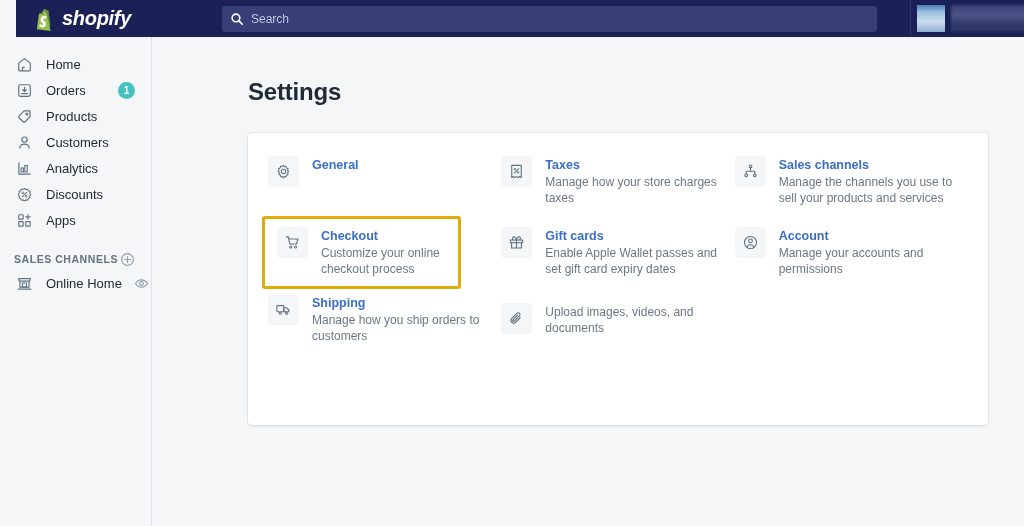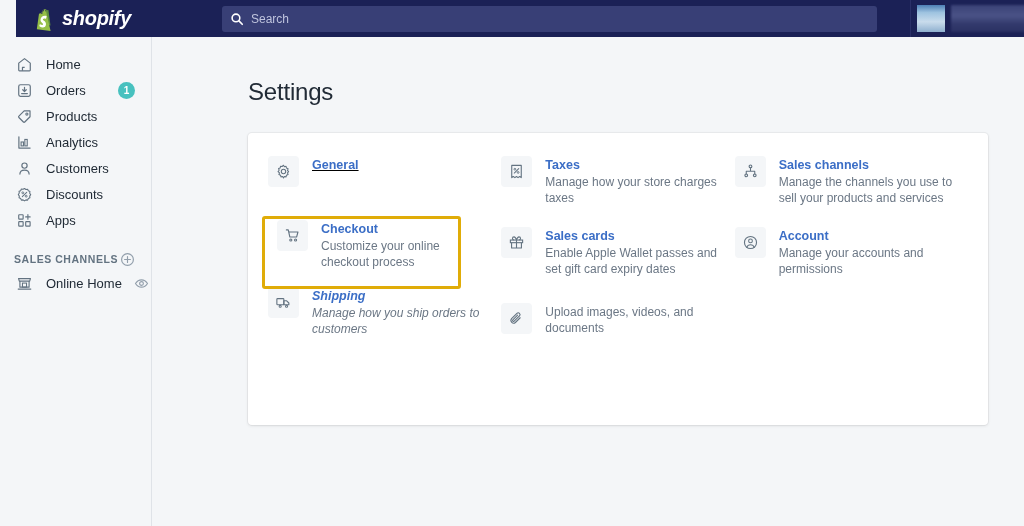--- a/index.html
+++ b/index.html
@@ -156,21 +156,21 @@
     position: absolute;
     top: 37px; left: 191px;
     width: 833px; height: 489px;
     background: #f4f6f8;
     overflow: hidden;
   }
   .page-title {
     position: absolute;
     left: 57px; top: 41px;
     font-size: 24px;
-    font-weight: normal;
+    font-weight: bold;
     color: #212b36;
     letter-spacing: -0.2px;
   }
   .card {
     position: absolute;
     left: 57px; top: 96px;
     width: 740px; height: 292px;
     background: #ffffff;
     border-radius: 4px;
     box-shadow: 0 0 0 1px rgba(63,63,68,0.05), 0 1px 3px rgba(63,63,68,0.12);
@@ -206,21 +206,21 @@
     margin-bottom: 1px;
   }
   .item-desc {
     font-size: 12px;
     color: #6b7785;
     line-height: 16px;
     max-width: 180px;
   }
 
   
-  .col1 .item:nth-child(1) { margin-bottom: 27px; text-decoration: underline; }
+  .col1 .item:nth-child(1) { margin-bottom: 34px; }
   .col1 .item:nth-child(2) { margin-bottom: 17px; }
   .col1 .item:nth-child(3) { margin-bottom: 13px; }
 
   .highlight-box {
     position: absolute;
     left: 71px;
     top: 179px;
     width: 199px;
     height: 73px;
     border: 3px solid #e0ac08;
@@ -291,36 +291,36 @@
         <path d="M3.4 9.6l6.2-6.2 6.9 0 0 6.9-6.2 6.2a1.1 1.1 0 0 1-1.6 0L3.4 11.2a1.1 1.1 0 0 1 0-1.6z" fill="none" stroke="currentColor" stroke-width="1.4" stroke-linejoin="round"></path>
         <circle cx="12.8" cy="7.1" r="1.25" fill="none" stroke="currentColor" stroke-width="1.3"></circle>
       </svg>
     </span>
     <span class="nav-label">Products</span>
   </div>
 
   <div class="nav-item">
     <span class="nav-icon">
       <svg viewBox="0 0 20 20" width="17" height="17" aria-hidden="true">
+        <circle cx="10" cy="6.6" r="3.1" fill="none" stroke="currentColor" stroke-width="1.4"></circle>
+        <path d="M4.6 16.6c0-3 2.4-4.8 5.4-4.8s5.4 1.8 5.4 4.8" fill="none" stroke="currentColor" stroke-width="1.4" stroke-linecap="round"></path>
+      </svg>
+    </span>
+    <span class="nav-label">Customers</span>
+  </div>
+
+  <div class="nav-item">
+    <span class="nav-icon">
+      <svg viewBox="0 0 20 20" width="17" height="17" aria-hidden="true">
         <path d="M3.4 3.2v13.4h13.2" fill="none" stroke="currentColor" stroke-width="1.4" stroke-linecap="round" stroke-linejoin="round"></path>
         <rect x="6" y="9.4" width="2.8" height="4.6" fill="none" stroke="currentColor" stroke-width="1.3"></rect>
         <rect x="10.4" y="6.4" width="2.8" height="7.6" fill="none" stroke="currentColor" stroke-width="1.3"></rect>
       </svg>
     </span>
     <span class="nav-label">Analytics</span>
-  </div>
-
-  <div class="nav-item">
-    <span class="nav-icon">
-      <svg viewBox="0 0 20 20" width="17" height="17" aria-hidden="true">
-        <circle cx="10" cy="6.6" r="3.1" fill="none" stroke="currentColor" stroke-width="1.4"></circle>
-        <path d="M4.6 16.6c0-3 2.4-4.8 5.4-4.8s5.4 1.8 5.4 4.8" fill="none" stroke="currentColor" stroke-width="1.4" stroke-linecap="round"></path>
-      </svg>
-    </span>
-    <span class="nav-label">Customers</span>
   </div>
 
   <div class="nav-item">
     <span class="nav-icon">
       <svg viewBox="0 0 20 20" width="17" height="17" aria-hidden="true">
         <path d="M10 2.9l1.7 1.2 2-.3.8 1.9 1.9.8-.3 2 1.2 1.7-1.2 1.7.3 2-1.9.8-.8 1.9-2-.3L10 17.5l-1.7-1.2-2 .3-.8-1.9-1.9-.8.3-2L2.7 10l1.2-1.7-.3-2 1.9-.8.8-1.9 2 .3L10 2.9z" fill="none" stroke="currentColor" stroke-width="1.25" stroke-linejoin="round"></path>
         <circle cx="8" cy="8" r="1.1" fill="none" stroke="currentColor" stroke-width="1.1"></circle>
         <circle cx="12" cy="12" r="1.1" fill="none" stroke="currentColor" stroke-width="1.1"></circle>
         <line x1="12.6" y1="7.4" x2="7.4" y2="12.6" stroke="currentColor" stroke-width="1.2" stroke-linecap="round"></line>
       </svg>
@@ -397,21 +397,21 @@
             <circle cx="8" cy="15.3" r="1.25" fill="none" stroke="currentColor" stroke-width="1.25"></circle>
             <circle cx="13.6" cy="15.3" r="1.25" fill="none" stroke="currentColor" stroke-width="1.25"></circle>
           </svg>
         </span>
         <div class="item-text">
           <div class="item-title">Checkout</div>
           <div class="item-desc">Customize your online checkout process</div>
         </div>
       </div>
 
-      <div class="item" style="margin-top:14px;font-style:italic;">
+      <div class="item" style="margin-top:14px;">
         <span class="item-icon">
           <svg viewBox="0 0 20 20" width="17" height="17" aria-hidden="true">
             <rect x="2.2" y="5.4" width="8.2" height="7.2" rx="0.9" fill="none" stroke="currentColor" stroke-width="1.3"></rect>
             <path d="M10.4 8h3.3l2.6 2.6v2h-5.9V8z" fill="none" stroke="currentColor" stroke-width="1.3" stroke-linejoin="round"></path>
             <circle cx="6.1" cy="14.4" r="1.25" fill="none" stroke="currentColor" stroke-width="1.2"></circle>
             <circle cx="13.6" cy="14.4" r="1.25" fill="none" stroke="currentColor" stroke-width="1.2"></circle>
           </svg>
         </span>
         <div class="item-text">
           <div class="item-title">Shipping</div>
@@ -440,21 +440,21 @@
       <div class="item" style="margin-bottom:26px;">
         <span class="item-icon">
           <svg viewBox="0 0 20 20" width="17" height="17" aria-hidden="true">
             <rect x="2.8" y="7.1" width="14.4" height="3.1" fill="none" stroke="currentColor" stroke-width="1.3"></rect>
             <path d="M4.2 10.2v6.3h11.6v-6.3" fill="none" stroke="currentColor" stroke-width="1.3" stroke-linejoin="round"></path>
             <line x1="10" y1="7.1" x2="10" y2="16.5" stroke="currentColor" stroke-width="1.3"></line>
             <path d="M10 7.1S8.9 3.4 7.1 3.4a1.85 1.85 0 1 0 0 3.7M10 7.1s1.1-3.7 2.9-3.7a1.85 1.85 0 1 1 0 3.7" fill="none" stroke="currentColor" stroke-width="1.25" stroke-linejoin="round"></path>
           </svg>
         </span>
         <div class="item-text">
-          <div class="item-title">Sales cards</div>
+          <div class="item-title">Gift cards</div>
           <div class="item-desc">Enable Apple Wallet passes and set gift card expiry dates</div>
         </div>
       </div>
 
 
       <div class="item">
         <span class="item-icon">
           <svg viewBox="0 0 20 20" width="17" height="17" aria-hidden="true">
             <path d="M14.3 9.1l-5.6 5.6a3.2 3.2 0 0 1-4.5-4.5l6.3-6.3a2.1 2.1 0 0 1 3 3l-6.3 6.3a1 1 0 0 1-1.5-1.5l5.6-5.6" fill="none" stroke="currentColor" stroke-width="1.3" stroke-linecap="round" stroke-linejoin="round"></path>
           </svg>

